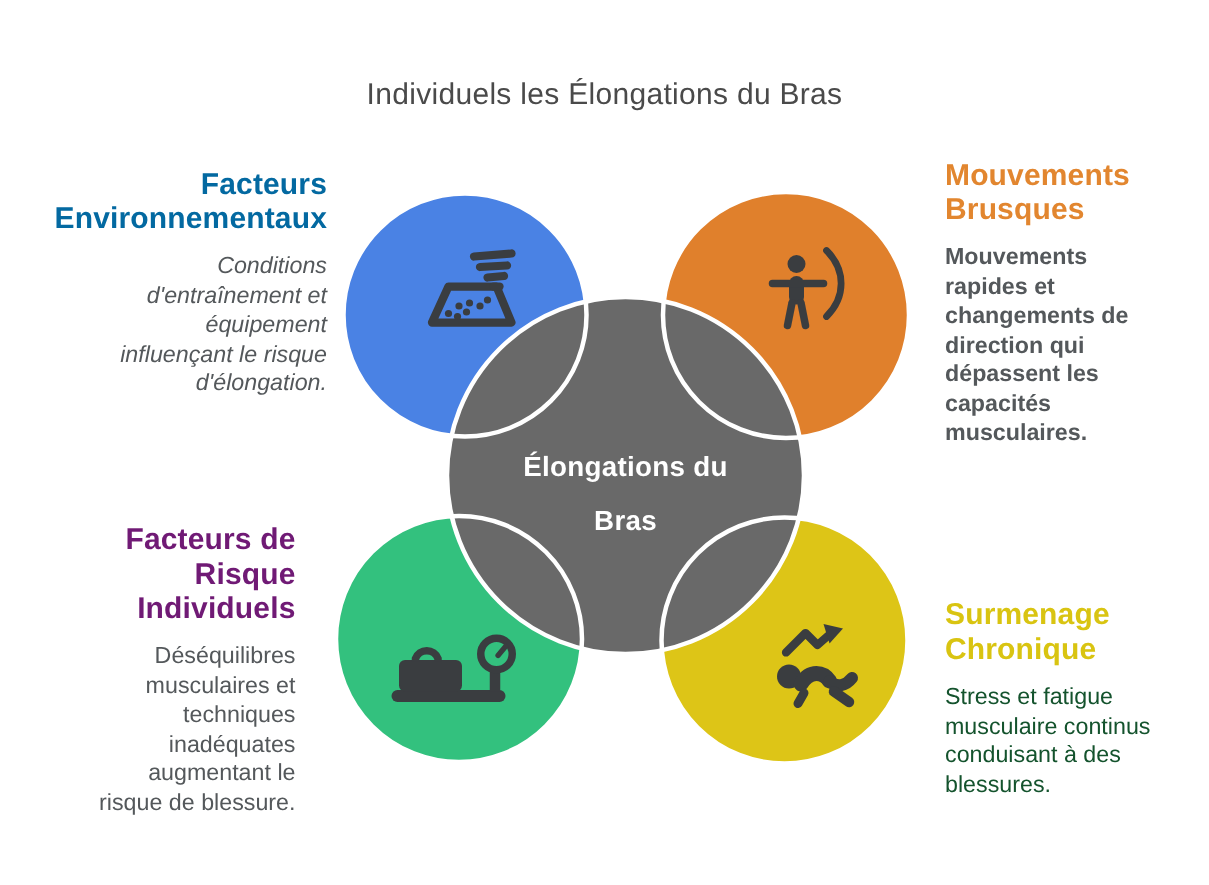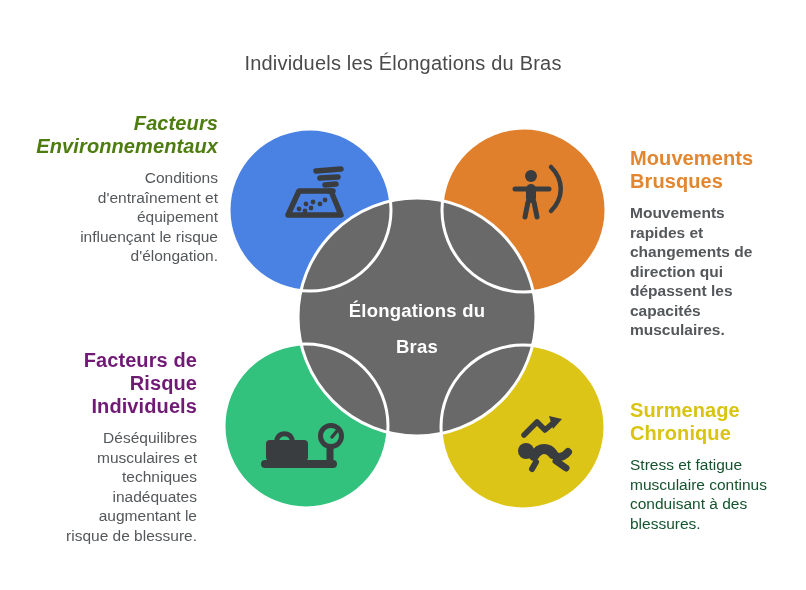--- a/index.html
+++ b/index.html
@@ -140,26 +140,26 @@
     <path d="M534 456 C540 446 549 448 553 454" fill="none" stroke="#3a3d40" stroke-width="10" stroke-linecap="round"></path>
     <path d="M553 454 C558 459 564 457 568 452" fill="none" stroke="#3a3d40" stroke-width="8" stroke-linecap="round"></path>
     <path d="M556 461 L566 468" stroke="#3a3d40" stroke-width="7" stroke-linecap="round" fill="none"></path>
     <path d="M536 462 L532 469" stroke="#3a3d40" stroke-width="6" stroke-linecap="round" fill="none"></path>
   </g>
 </svg>
 
 <div class="center-label" style="color: rgb(255, 255, 255);">Élongations du Bras</div>
 
 <div class="text-block block-env align-right">
-  <h3 style="color: #4d7c0f; font-style: italic;">Facteurs Environnementaux</h3>
-  <p style="color: rgb(84, 88, 91);">Conditions d'entraînement et équipement influençant le risque d'élongation.</p>
+  <h3 style="color: #0369a1;">Facteurs Environnementaux</h3>
+  <p style="color: rgb(84, 88, 91); font-style: italic;">Conditions d'entraînement et équipement influençant le risque d'élongation.</p>
 </div>
 
 <div class="text-block block-mov align-left">
-  <h3 style="color: rgb(226, 134, 47); margin-top: 41px;">Mouvements Brusques</h3>
+  <h3 style="color: rgb(226, 134, 47);">Mouvements Brusques</h3>
   <p style="color: rgb(84, 88, 91);">Mouvements rapides et changements de direction qui dépassent les capacités musculaires.</p>
 </div>
 
 <div class="text-block block-risk align-right">
   <h3 style="color: #701a75;">Facteurs de Risque Individuels</h3>
   <p style="color: rgb(84, 88, 91);">Déséquilibres musculaires et techniques inadéquates augmentant le risque de blessure.</p>
 </div>
 
 <div class="text-block block-surm align-left">
   <h3 style="color: rgb(217, 196, 17);">Surmenage Chronique</h3>

